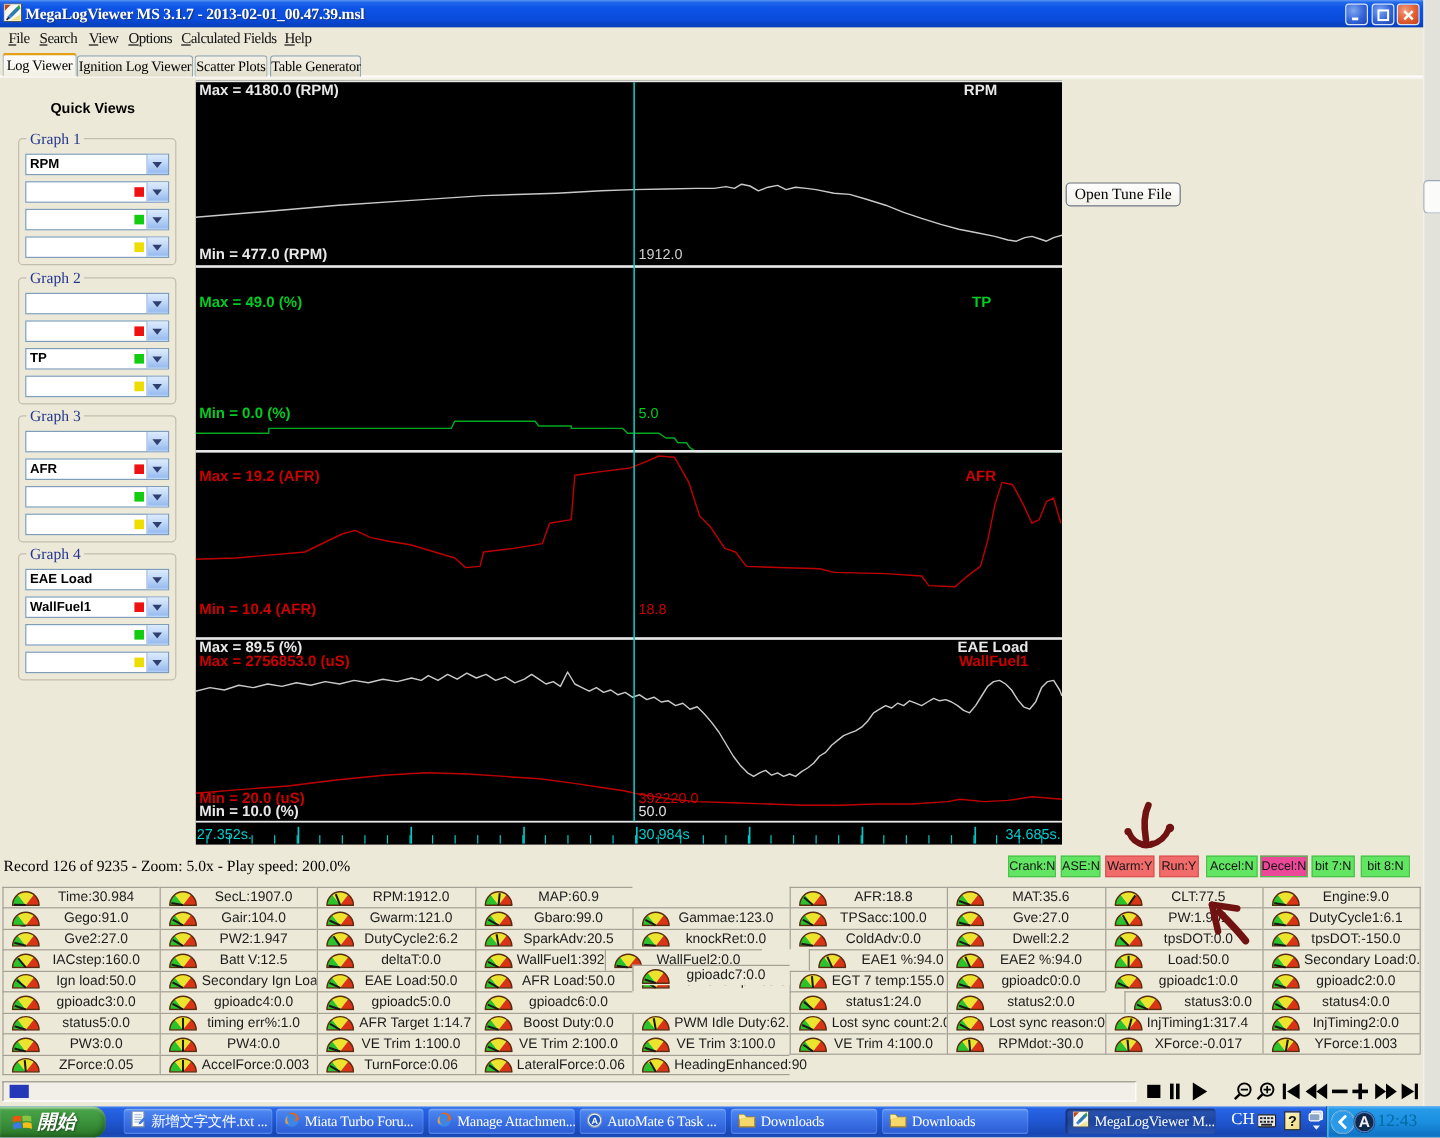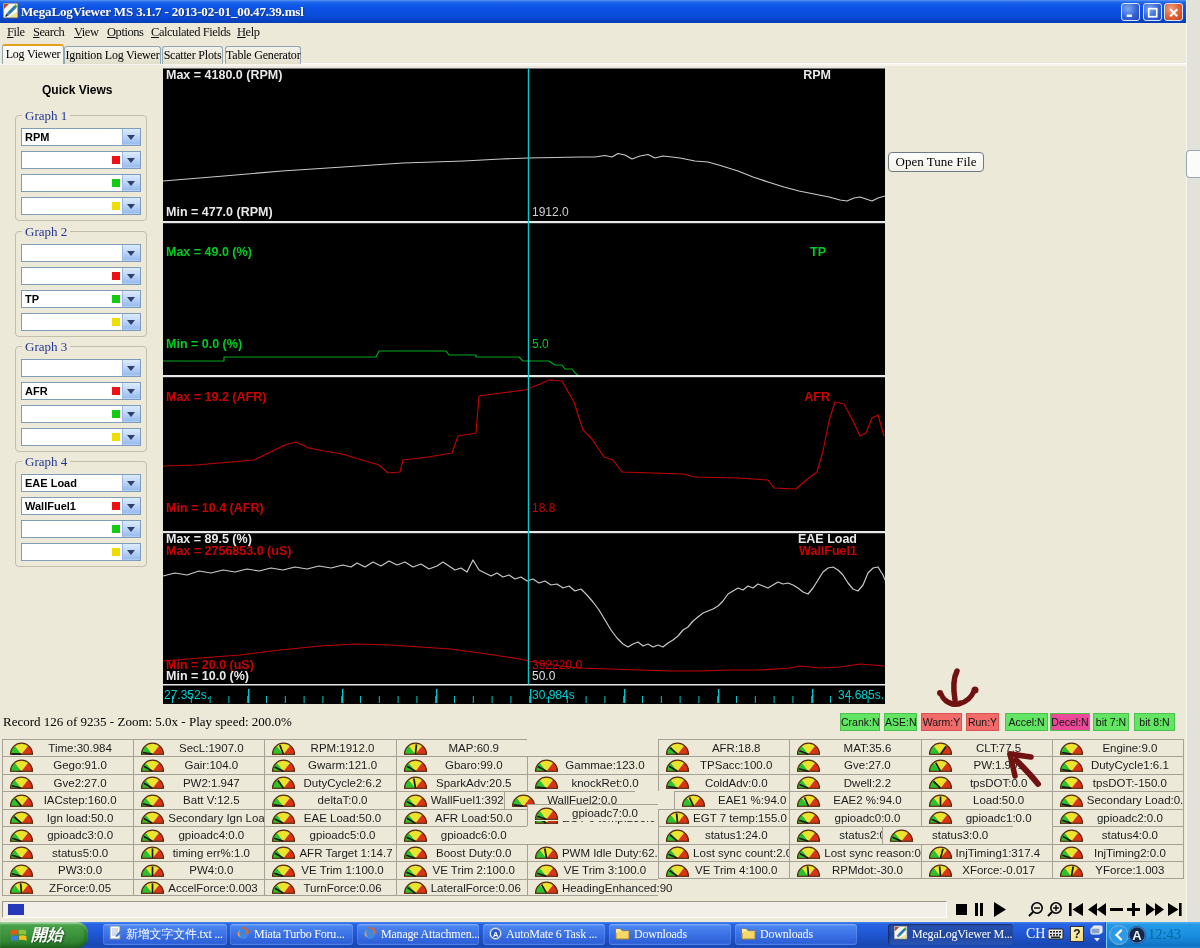--- a/index.html
+++ b/index.html
@@ -800,21 +800,21 @@
     <svg width="25" height="13" viewBox="0 0 25 13" style="position:absolute;left:6px;top:1.5px;">
       <path d="M12.5 12.2 L1.5 12.2 A11 11 0 0 1 5.7 3.5 Z" fill="#2cc22c"></path>
       <path d="M12.5 12.2 L5.7 3.5 A11 11 0 0 1 19.3 3.5 Z" fill="#ece42c"></path>
       <path d="M12.5 12.2 L19.3 3.5 A11 11 0 0 1 23.5 12.2 Z" fill="#da3416"></path>
       <path d="M1.5 12.2 A11 11 0 0 1 23.5 12.2" fill="none" stroke="#5a2c10" stroke-width="1.2"></path>
       <line x1="1" y1="12.3" x2="24" y2="12.3" stroke="#5a2c10" stroke-width="1.2"></line>
       <line x1="12.5" y1="12.2" x2="3.2" y2="9.2" stroke="#1a1a1a" stroke-width="1.7"></line>
     </svg>
     <div class="glab" style="">status2:0.0</div>
   </div>
-<div class="gcell" style="left:882px;top:826.25px;width:131.222px;height:17.45px;">
+<div class="gcell" style="left:937px;top:826.25px;width:131.222px;height:17.45px;">
     <svg width="25" height="13" viewBox="0 0 25 13" style="position:absolute;left:6px;top:1.5px;">
       <path d="M12.5 12.2 L1.5 12.2 A11 11 0 0 1 5.7 3.5 Z" fill="#2cc22c"></path>
       <path d="M12.5 12.2 L5.7 3.5 A11 11 0 0 1 19.3 3.5 Z" fill="#ece42c"></path>
       <path d="M12.5 12.2 L19.3 3.5 A11 11 0 0 1 23.5 12.2 Z" fill="#da3416"></path>
       <path d="M1.5 12.2 A11 11 0 0 1 23.5 12.2" fill="none" stroke="#5a2c10" stroke-width="1.2"></path>
       <line x1="1" y1="12.3" x2="24" y2="12.3" stroke="#5a2c10" stroke-width="1.2"></line>
       <line x1="12.5" y1="12.2" x2="3.5" y2="8.2" stroke="#1a1a1a" stroke-width="1.7"></line>
     </svg>
     <div class="glab" style="">status3:0.0</div>
   </div>

